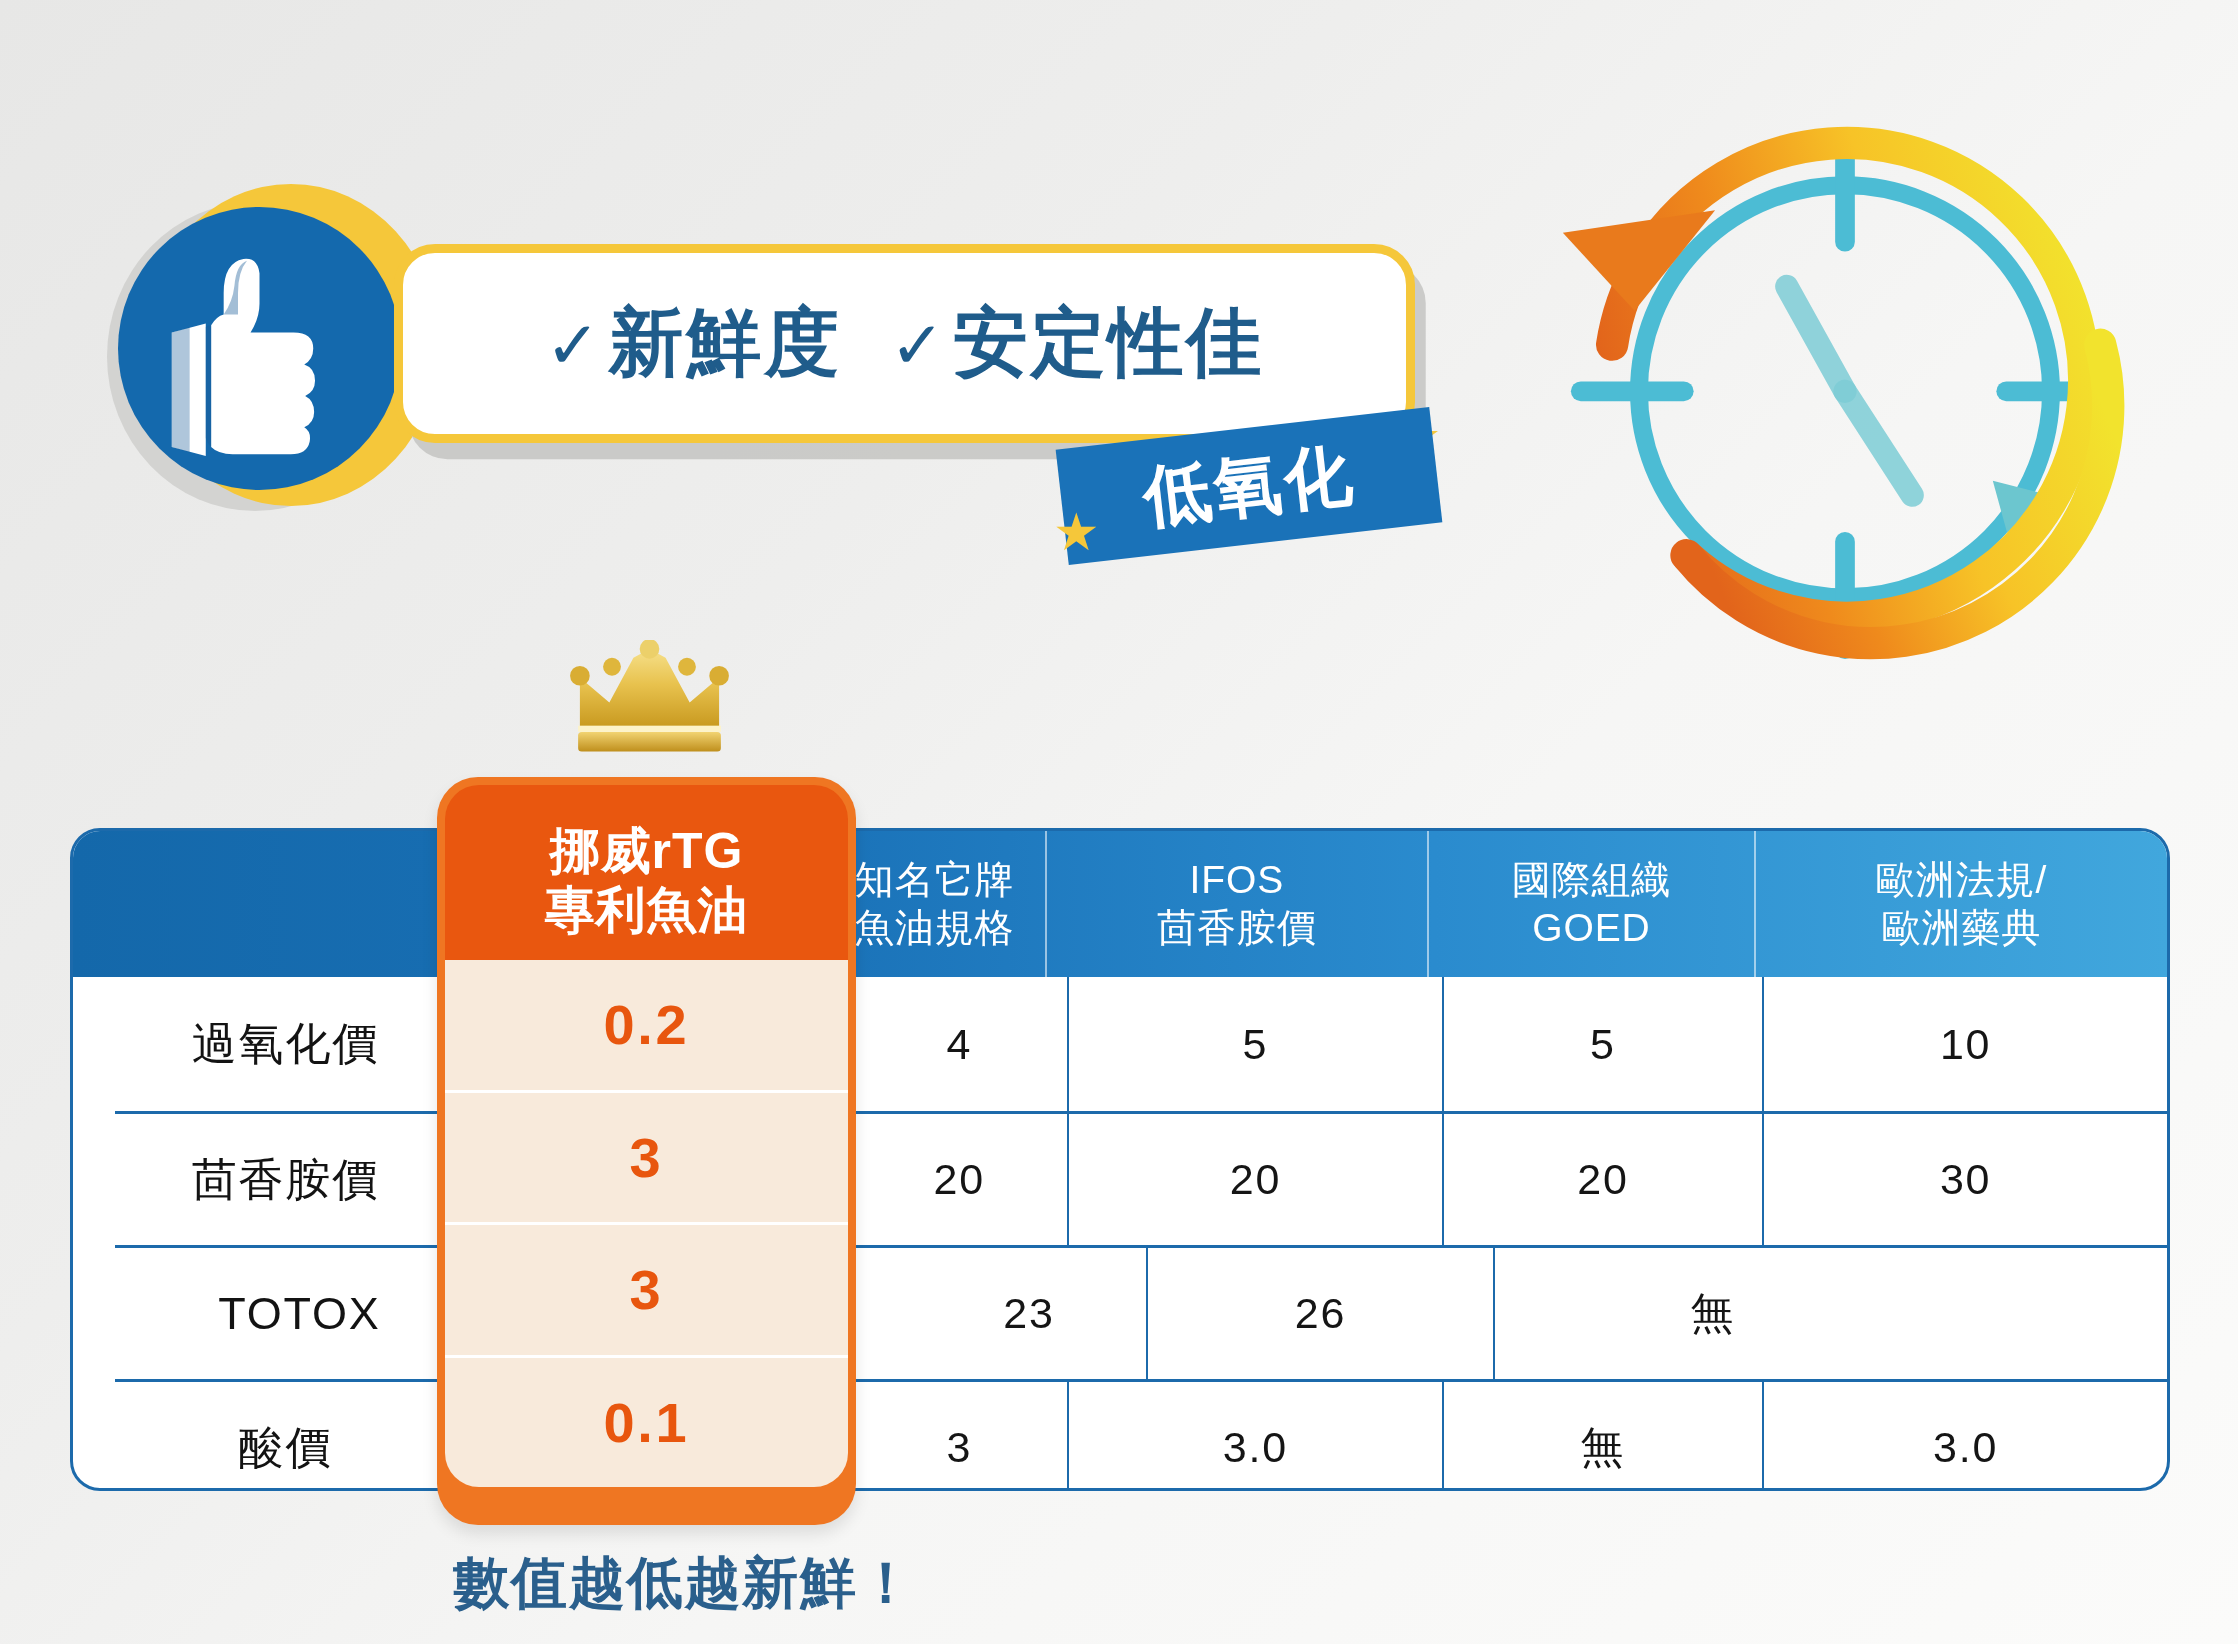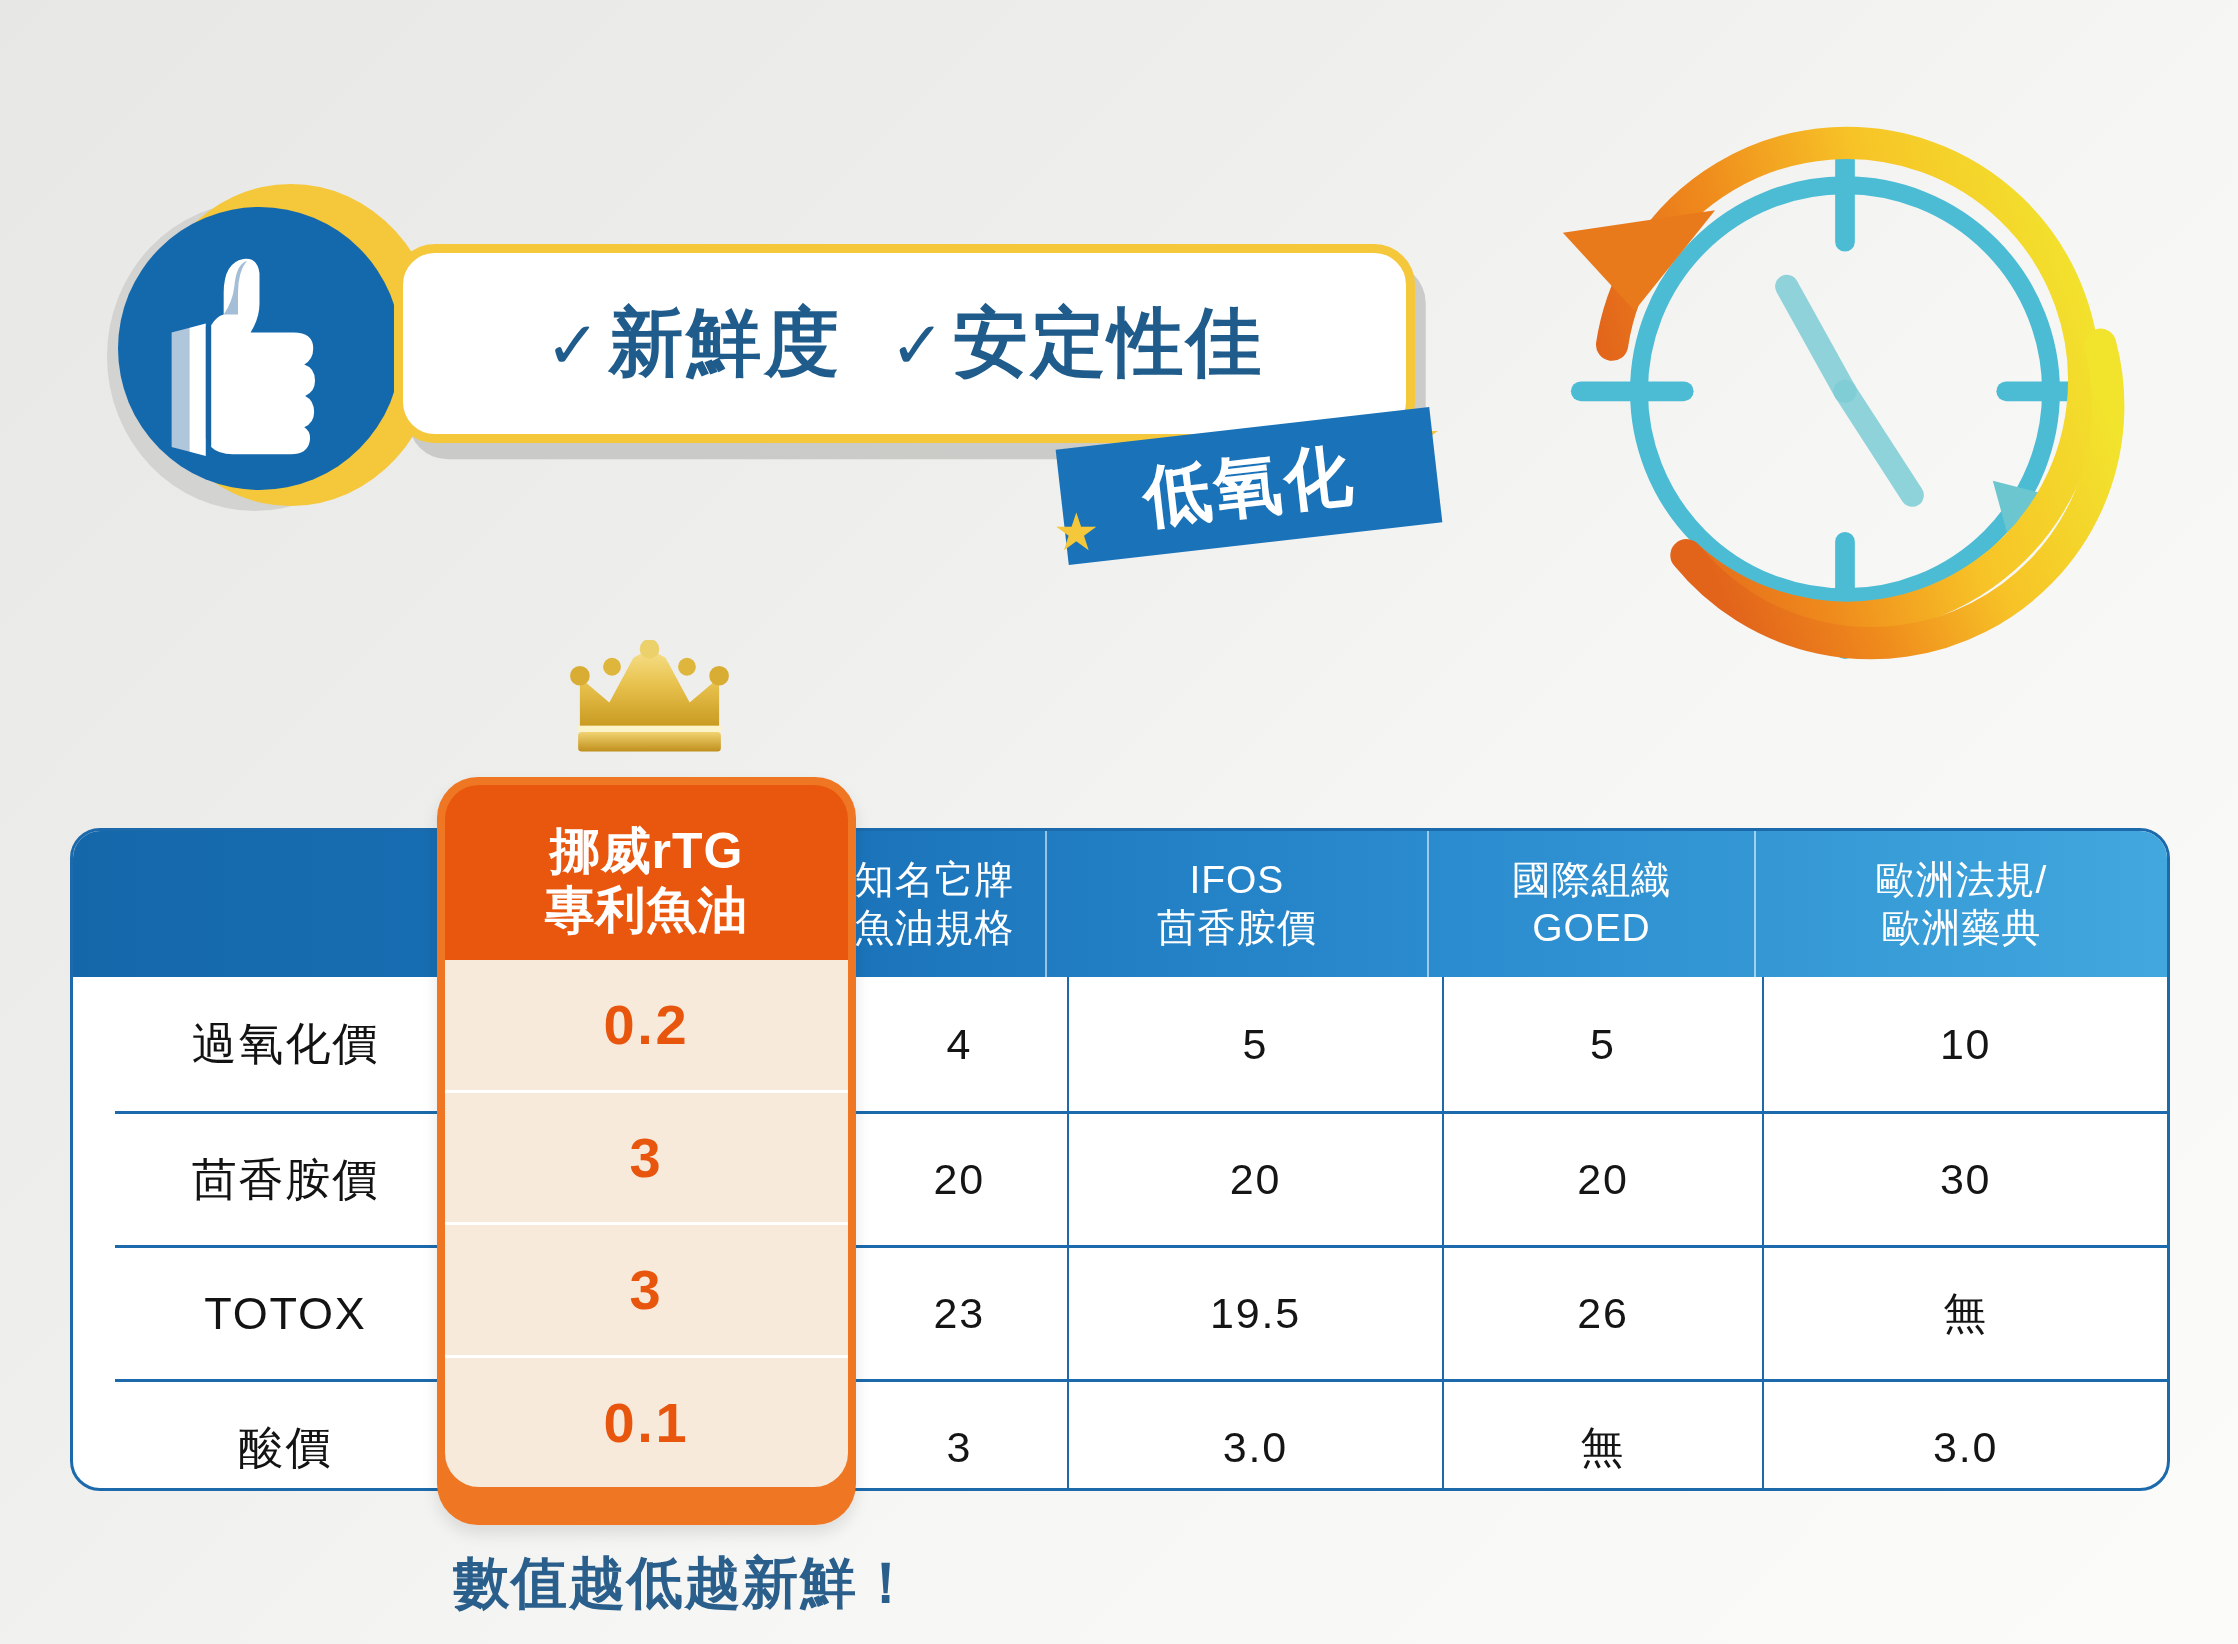--- a/index.html
+++ b/index.html
@@ -269,21 +269,20 @@
       <div class="td c2">20</div>
       <div class="td c3">20</div>
       <div class="td c4">20</div>
       <div class="td c5">30</div>
     </div>
 
     <div class="tr">
       <div class="td c0 rowlabel">TOTOX</div>
       <div class="td c1 spacer"></div>
       <div class="td c2">23</div>
-      <div class="td c3">19.5</div>
       <div class="td c4">26</div>
       <div class="td c5">無</div>
     </div>
 
     <div class="tr">
       <div class="td c0 rowlabel">酸價</div>
       <div class="td c1 spacer"></div>
       <div class="td c2">3</div>
       <div class="td c3">3.0</div>
       <div class="td c4">無</div>

